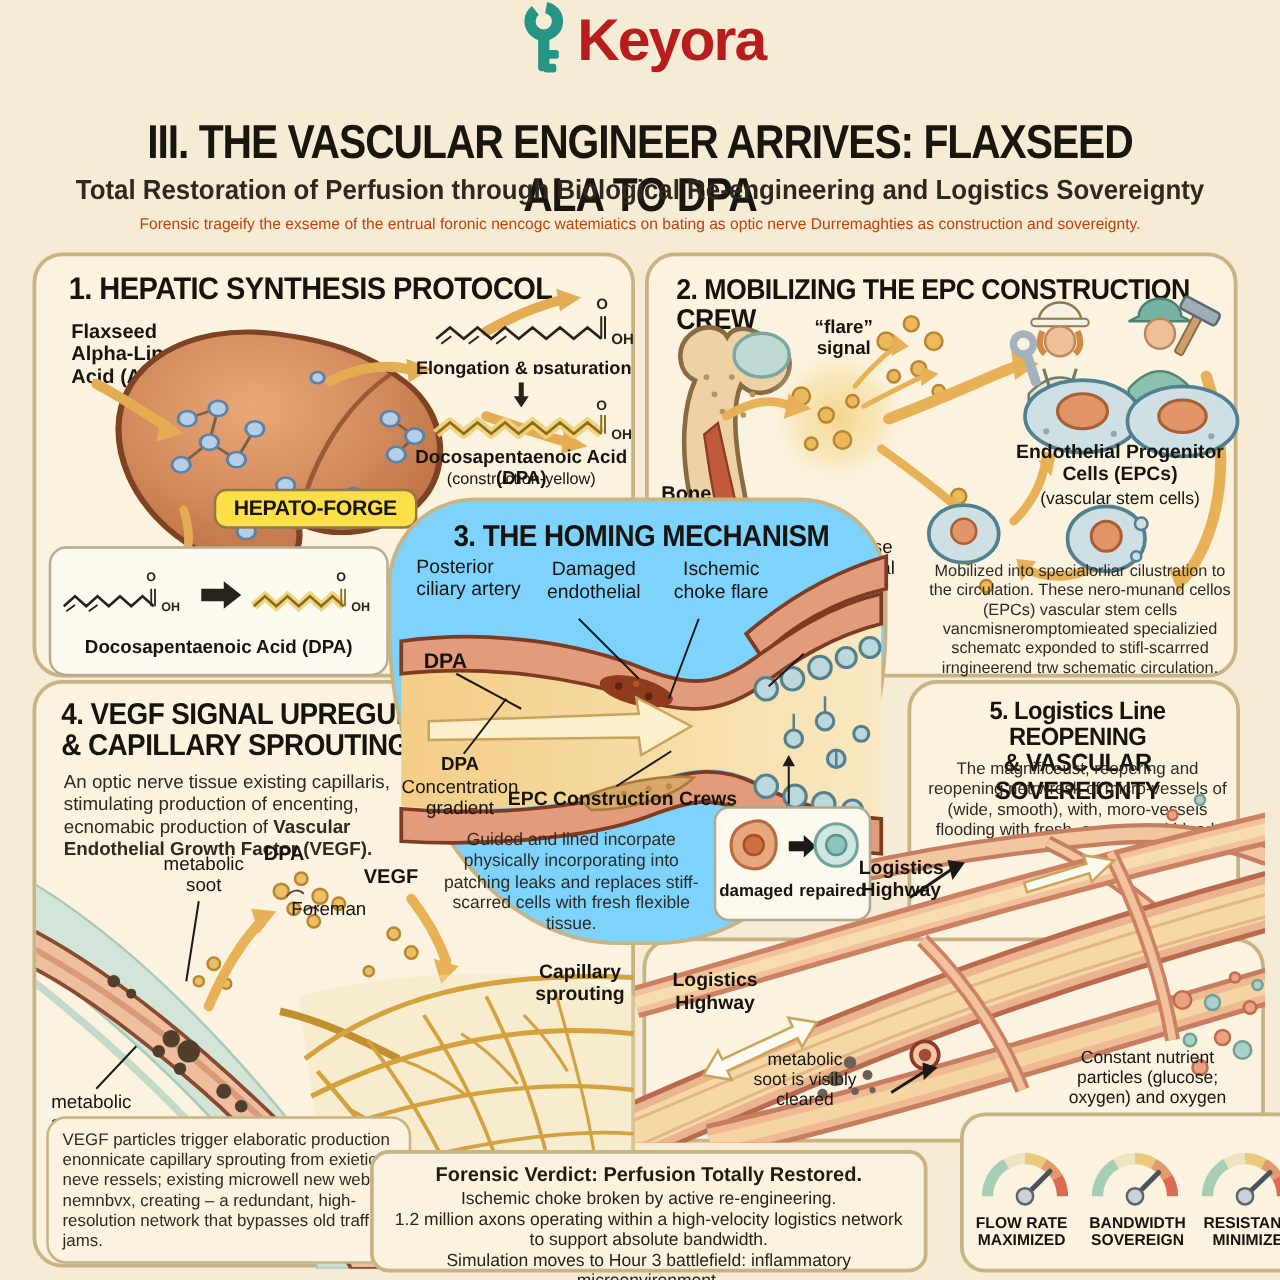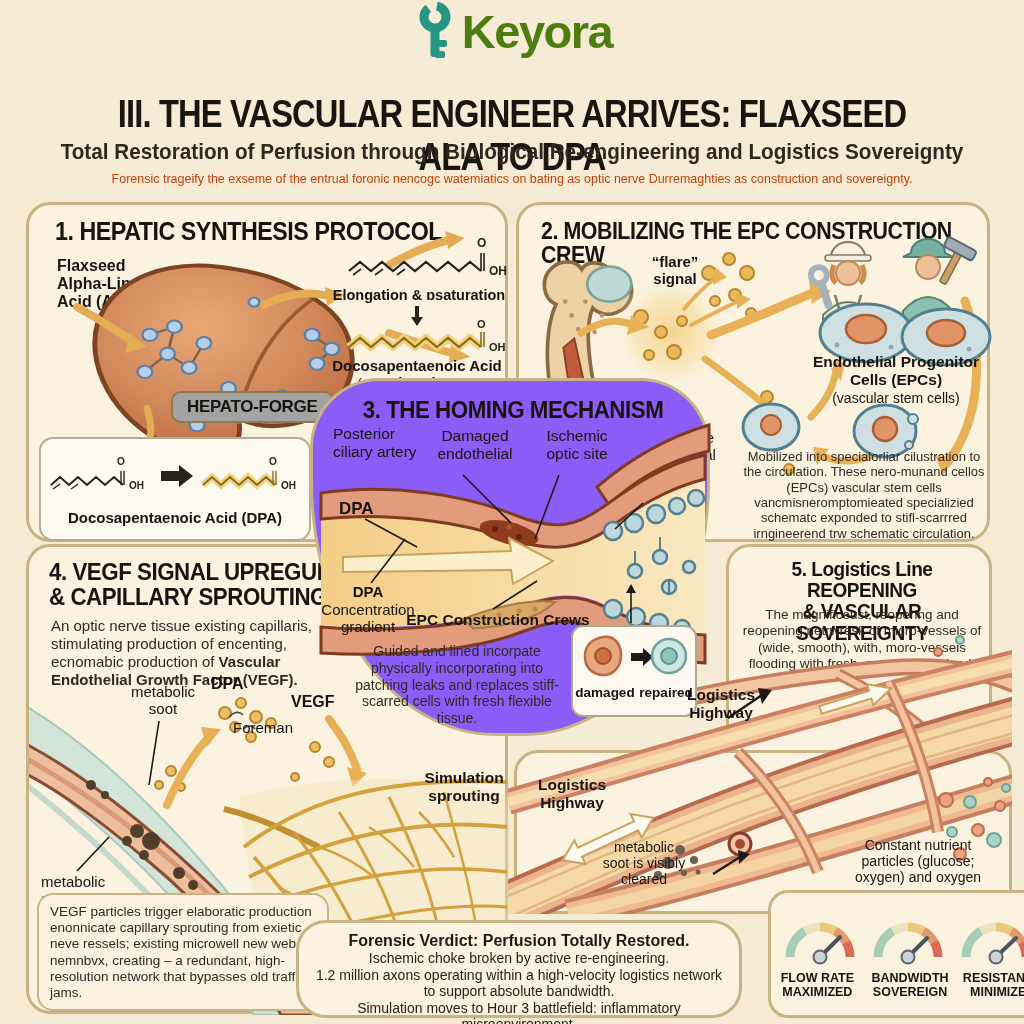--- a/index.html
+++ b/index.html
@@ -22,21 +22,21 @@
 
   <div class="abs" style="left:0;top:14;width:1024px;display:flex;justify-content:center;align-items:center;gap:4px;">
     <span>
       <svg width="46" height="62" viewBox="0 0 46 62">
         <circle cx="23" cy="17" r="11" fill="none" stroke="#279583" stroke-width="9" stroke-dasharray="52 9" transform="rotate(-40 23 17)"></circle>
         <rect x="18.5" y="27" width="9" height="30" rx="3" fill="#279583"></rect>
         <rect x="23" y="40" width="12" height="7" rx="2" fill="#279583"></rect>
         <rect x="23" y="51" width="10" height="7" rx="2" fill="#279583"></rect>
       </svg>
     </span>
-    <span style="font-size:47px;font-weight:800;color:#4d7c0f;letter-spacing:-1.5px;">Keyora</span>
+    <span style="font-size:47px;font-weight:800;color:#b91c1c;letter-spacing:-1.5px;">Keyora</span>
   </div>
 
   <div class="t c" style="left:20px;top:93px;width:984px;font-size:38px;font-weight:800;letter-spacing:-1px;transform:scaleX(.86);transform-origin:50% 50%;color:#191610;">III. THE VASCULAR ENGINEER ARRIVES: FLAXSEED ALA TO DPA</div>
   <div class="t c" style="left:20px;top:139px;width:984px;font-size:22px;font-weight:700;transform:scaleX(.94);transform-origin:50% 50%;color:#2e2920;">Total Restoration of Perfusion through Biological Re-engineering and Logistics Sovereignty</div>
   <div class="t c" style="left:42px;top:172px;width:940px;font-size:12.5px;font-weight:500;color:#c2410c;">Forensic trageify the exseme of the entrual foronic nencogc watemiatics on bating as optic nerve Durremaghties as construction and sovereignty.</div>
 
   <div class="panel" style="left:26px;top:202px;width:482px;height:340px;z-index:1;">
     <div class="t hd" style="left:26px;top:13px;font-size:25px;">1. HEPATIC SYNTHESIS PROTOCOL</div>
     <div class="t" style="left:28px;top:52px;font-size:16px;font-weight:700;">Flaxseed
 Alpha-Linolenic
@@ -111,21 +111,21 @@
     <svg class="abs" style="left:316px;top:114px;" width="162" height="42" viewBox="0 0 162 42">
       <path d="M4,28 l11,-9 11,9 11,-9 11,9 11,-9 11,9 11,-9 11,9 11,-9 11,9 11,-9 11,9" fill="none" stroke="#f0d27a" stroke-width="8" stroke-linejoin="round" opacity=".95"></path>
       <path d="M4,28 l11,-9 11,9 11,-9 11,9 11,-9 11,9 11,-9 11,9 11,-9 11,9 11,-9 11,9" fill="none" stroke="#8a6d1c" stroke-width="2.2"></path>
       <path d="M136,28 l0,-15 M139,28 l0,-15" stroke="#8a6d1c" stroke-width="1.6"></path>
       <text x="132" y="9" font-size="11" font-weight="700" fill="#26221c">O</text>
       <text x="144" y="32" font-size="11" font-weight="700" fill="#26221c">OH</text>
     </svg>
     <div class="t c" style="left:292px;top:152px;width:192px;font-size:15px;font-weight:700;">Docosapentaenoic Acid (DPA)</div>
     <div class="t c" style="left:292px;top:171px;width:192px;font-size:13px;font-weight:500;">(construction-yellow)</div>
 
-    <div class="abs" style="left:142px;top:186px;padding:4px 14px;border:2.5px solid #8f7a4a;border-radius:10px;background:#a3a3a3;font-size:17px;font-weight:800;letter-spacing:-.3px;">HEPATO-FORGE</div>
+    <div class="abs" style="left:142px;top:186px;padding:4px 14px;border:2.5px solid #8f7a4a;border-radius:10px;background:#fde047;font-size:17px;font-weight:800;letter-spacing:-.3px;">HEPATO-FORGE</div>
 
     <div class="abs" style="left:10px;top:232px;width:268px;height:100px;background:#fdfaf0;border:2px solid #b6ac93;border-radius:14px;">
       <svg class="abs" style="left:4px;top:8px;" width="258" height="58" viewBox="0 0 258 58">
         <path d="M6,38 l9,-8 9,8 9,-8 9,8 9,-8 9,8 9,-8 9,8" fill="none" stroke="#26221c" stroke-width="2"></path>
         <path d="M8,42 l7,-5 M26,42 l7,-5" stroke="#26221c" stroke-width="1.4"></path>
         <path d="M76,38 l0,-14 M79,38 l0,-14" stroke="#26221c" stroke-width="1.4"></path>
         <text x="72" y="18" font-size="10" font-weight="700" fill="#26221c">O</text>
         <text x="84" y="42" font-size="10" font-weight="700" fill="#26221c">OH</text>
         <polygon points="116,24 134,24 134,18 148,29 134,40 134,34 116,34" fill="#26221c"></polygon>
         <path d="M158,38 l9,-8 9,8 9,-8 9,8 9,-8 9,8 9,-8 9,8" fill="none" stroke="#f0d27a" stroke-width="7" opacity=".95"></path>
@@ -329,21 +329,21 @@
 
       <path d="M130,56 L120,120" stroke="#1c1a17" stroke-width="1.6"></path>
       <path d="M48,206 L80,172" stroke="#1c1a17" stroke-width="1.6"></path>
     </svg>
 
     <div class="t c" style="left:88px;top:136px;width:92px;font-size:15px;font-weight:500;">metabolic
 soot</div>
     <div class="t" style="left:182px;top:128px;font-size:16px;font-weight:800;">DPA</div>
     <div class="t" style="left:262px;top:146px;font-size:16px;font-weight:800;">VEGF</div>
     <div class="t" style="left:204px;top:172px;font-size:15px;font-weight:400;">Foreman</div>
-    <div class="t c" style="left:392px;top:222px;width:86px;font-size:15.5px;font-weight:700;">Simulation
+    <div class="t c" style="left:392px;top:222px;width:86px;font-size:15.5px;font-weight:700;">Capillary
 sprouting</div>
     <div class="t" style="left:12px;top:326px;font-size:15px;font-weight:500;">metabolic
 soot</div>
 
     <div class="abs body-txt" style="left:8px;top:346px;width:292px;height:118px;border:2.5px solid #c7b383;border-radius:16px;background:#fbf3e0;padding:9px 11px;font-size:13.5px;line-height:1.2;box-sizing:border-box;">VEGF particles trigger elaboratic production enonnicate capillary sprouting from exietic neve ressels; existing microwell new web, nemnbvx, creating – a redundant, high-resolution network that bypasses old traffic jams.</div>
   </div>
 
   <div class="panel" style="left:726px;top:544px;width:266px;height:214px;z-index:1;">
     <div class="t hd hdc c" style="left:6px;top:12px;width:254px;font-size:20px;transform:scaleX(.95);">5. Logistics Line REOPENING
 &amp; VASCULAR SOVEREIGNTY</div>
@@ -422,21 +422,21 @@
 Highway</div>
   <div class="t c" style="left:516px;top:776px;width:112px;font-size:15.5px;font-weight:700;z-index:6;">Logistics
 Highway</div>
   <div class="t c" style="left:588px;top:840px;width:112px;font-size:14px;font-weight:500;z-index:6;">metabolic
 soot is visibly
 cleared</div>
   <div class="t c" style="left:832px;top:838px;width:172px;font-size:14px;font-weight:500;z-index:6;">Constant nutrient
 particles (glucose;
 oxygen) and oxygen</div>
 
-  <div class="panel" style="left:310px;top:378px;width:400px;height:358px;z-index:5;background:#8b5cf6;border-radius:70px 70px 185px 185px / 70px 70px 255px 255px;">
+  <div class="panel" style="left:310px;top:398px;width:400px;height:358px;z-index:5;background:#7dd3fc;border-radius:70px 70px 185px 185px / 70px 70px 255px 255px;">
     <div class="t hd hdc c" style="left:0;top:16px;width:400px;font-size:24px;">3. THE HOMING MECHANISM</div>
 
     <svg class="abs" style="left:0;top:0;pointer-events:none;" width="400" height="358" viewBox="0 0 400 358">
       <defs>
         <linearGradient id="lumG" x1="0" y1="0" x2="1" y2="0">
           <stop offset="0%" stop-color="#f4cd87"></stop>
             <stop offset="55%" stop-color="#f7dda6"></stop>
             <stop offset="100%" stop-color="#f9e8c2"></stop>
         </linearGradient>
       </defs>
@@ -487,21 +487,21 @@
         <line x1="318" y1="242" x2="318" y2="212"></line>
       </g>
       <polygon points="313,212 323,212 318,203" fill="#1c1a17"></polygon>
     </svg>
 
     <div class="t" style="left:20px;top:44px;font-size:15.5px;font-weight:500;">Posterior
 ciliary artery</div>
     <div class="t c" style="left:102px;top:46px;width:120px;font-size:15.5px;font-weight:500;">Damaged
 endothelial</div>
     <div class="t c" style="left:214px;top:46px;width:100px;font-size:15.5px;font-weight:500;">Ischemic
-optic site</div>
+choke flare</div>
     <div class="t" style="left:26px;top:118px;font-size:17px;font-weight:800;">DPA</div>
     <div class="t c" style="left:2px;top:202px;width:106px;font-size:15px;font-weight:700;">DPA</div>
     <div class="t c" style="left:2px;top:220px;width:106px;font-size:15px;font-weight:500;">Concentration
 gradient</div>
     <div class="t c" style="left:92px;top:230px;width:186px;font-size:15.5px;font-weight:700;">EPC Construction Crews</div>
     <div class="t c body-txt" style="left:34px;top:262px;width:220px;font-size:14px;">Guided and lined incorpate physically incorporating into patching leaks and replaces stiff-scarred cells with fresh flexible tissue.</div>
 
     <div class="abs" style="left:258px;top:244px;width:122px;height:88px;background:#fdf9ee;border:2px solid #b0a78f;border-radius:12px;">
       <svg class="abs" style="left:8px;top:6px;" width="106" height="48" viewBox="0 0 106 48">
         <path d="M22,4 C32,2 40,10 40,22 C40,34 32,43 21,42 C10,41 3,33 4,21 C5,11 12,6 22,4 Z" fill="#e8a87e" stroke="#b86b42" stroke-width="2.5"></path>
@@ -550,20 +550,20 @@
     <div class="abs" style="left:0;top:78px;width:278px;display:flex;">
       <div class="t c" style="position:static;flex:1;font-size:12.5px;font-weight:800;line-height:1.15;">FLOW RATE
 MAXIMIZED</div>
       <div class="t c" style="position:static;flex:1;font-size:12.5px;font-weight:800;line-height:1.15;">BANDWIDTH
 SOVEREIGN</div>
       <div class="t c" style="position:static;flex:1;font-size:12.5px;font-weight:800;line-height:1.15;">RESISTANCE
 MINIMIZED</div>
     </div>
   </div>
 
-  <div class="panel c" style="left:296px;top:920px;width:446px;height:98px;z-index:8;border-radius:30px;padding:8px 14px;">
+  <div class="panel c" style="left:296px;top:920px;width:446px;height:98px;z-index:8;border-radius:15px;padding:8px 14px;">
     <div style="font-size:16px;font-weight:800;color:#1f1a12;line-height:1.2;">Forensic Verdict: Perfusion Totally Restored.</div>
     <div style="font-size:14px;font-weight:500;color:#27221a;line-height:1.18;">Ischemic choke broken by active re-engineering.</div>
     <div style="font-size:14px;font-weight:500;color:#27221a;line-height:1.18;">1.2 million axons operating within a high-velocity logistics network to support absolute bandwidth.</div>
     <div style="font-size:14px;font-weight:500;color:#27221a;line-height:1.18;">Simulation moves to Hour 3 battlefield: inflammatory microenvironment.</div>
   </div>
 
 </div>
 
 </body></html>

